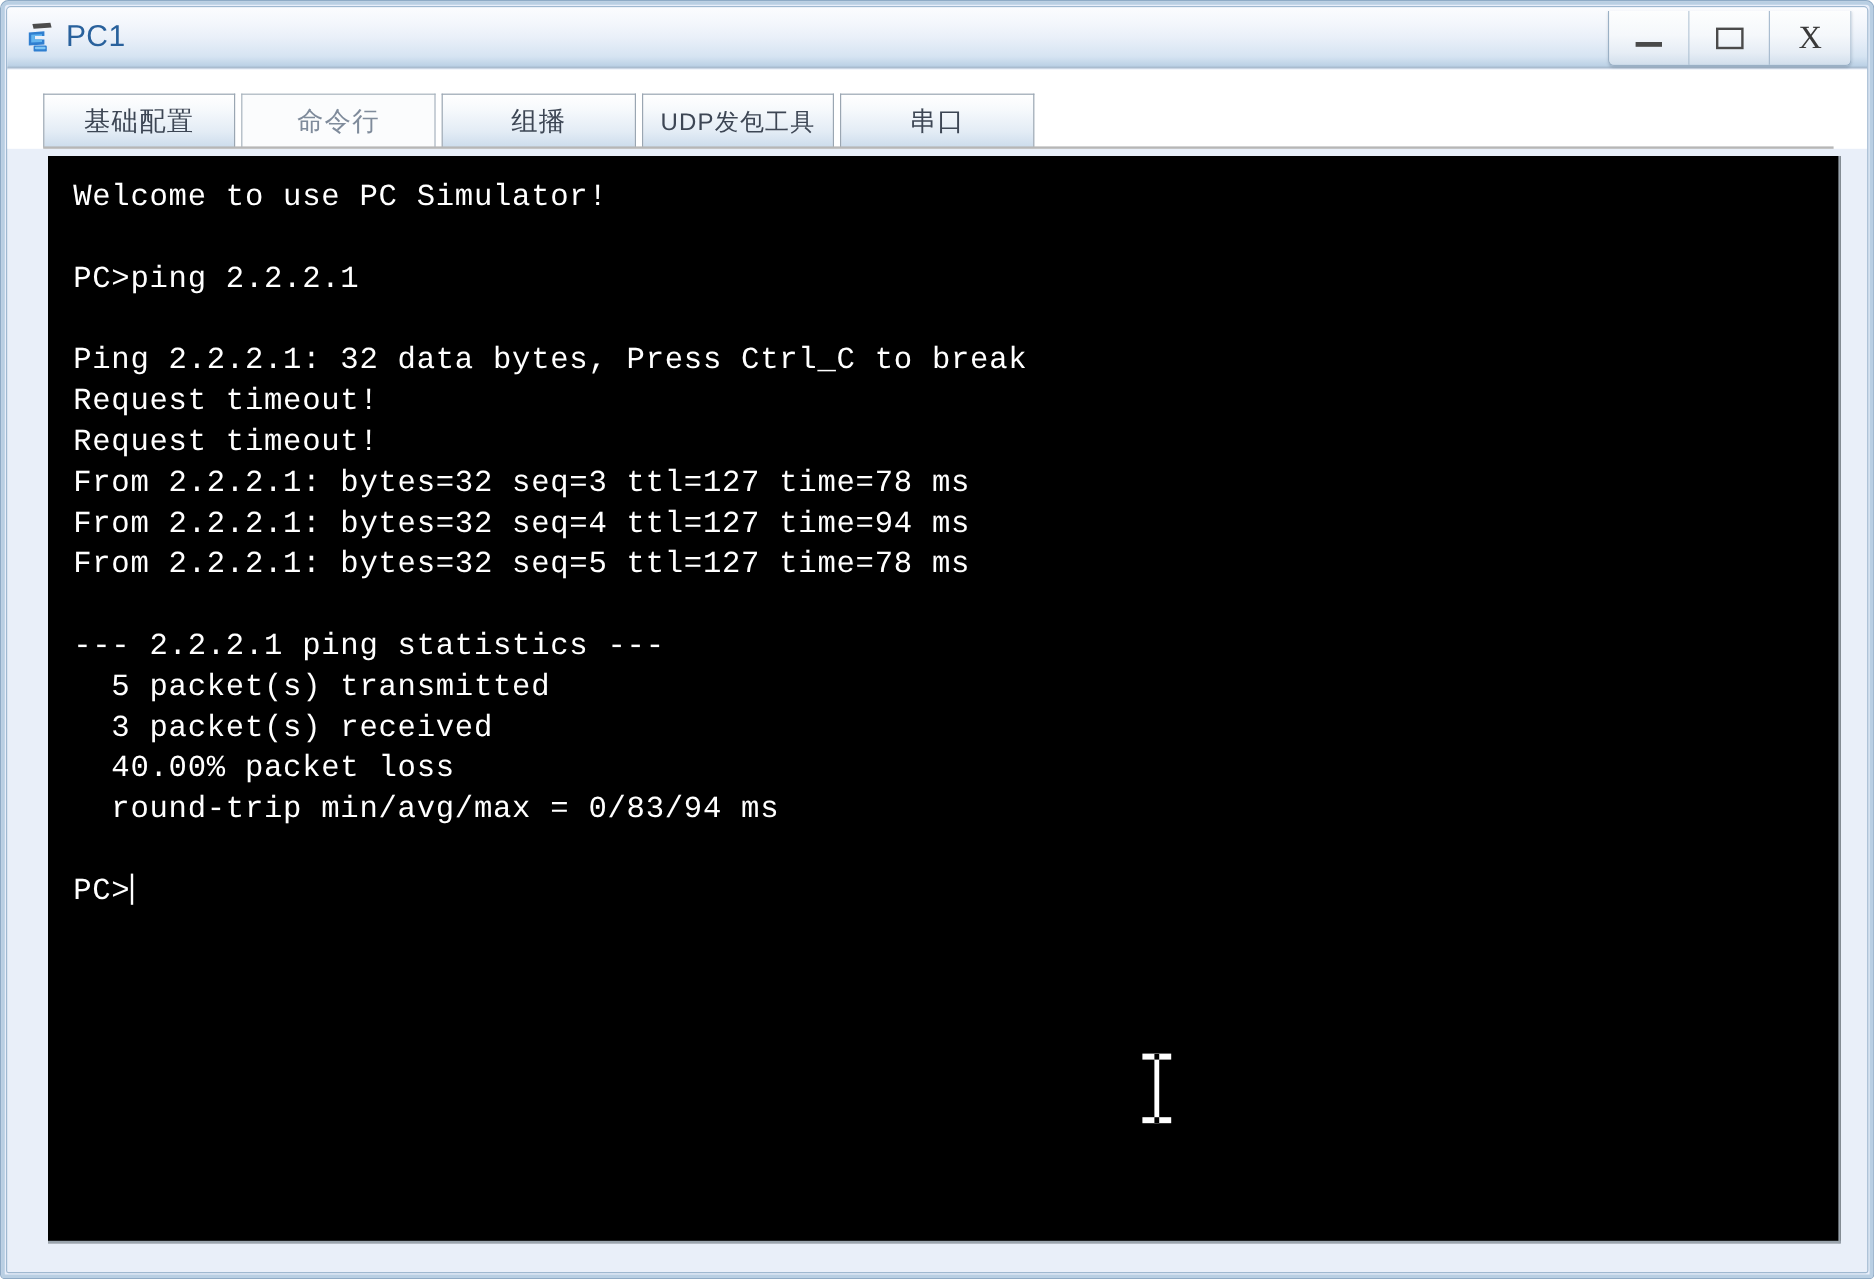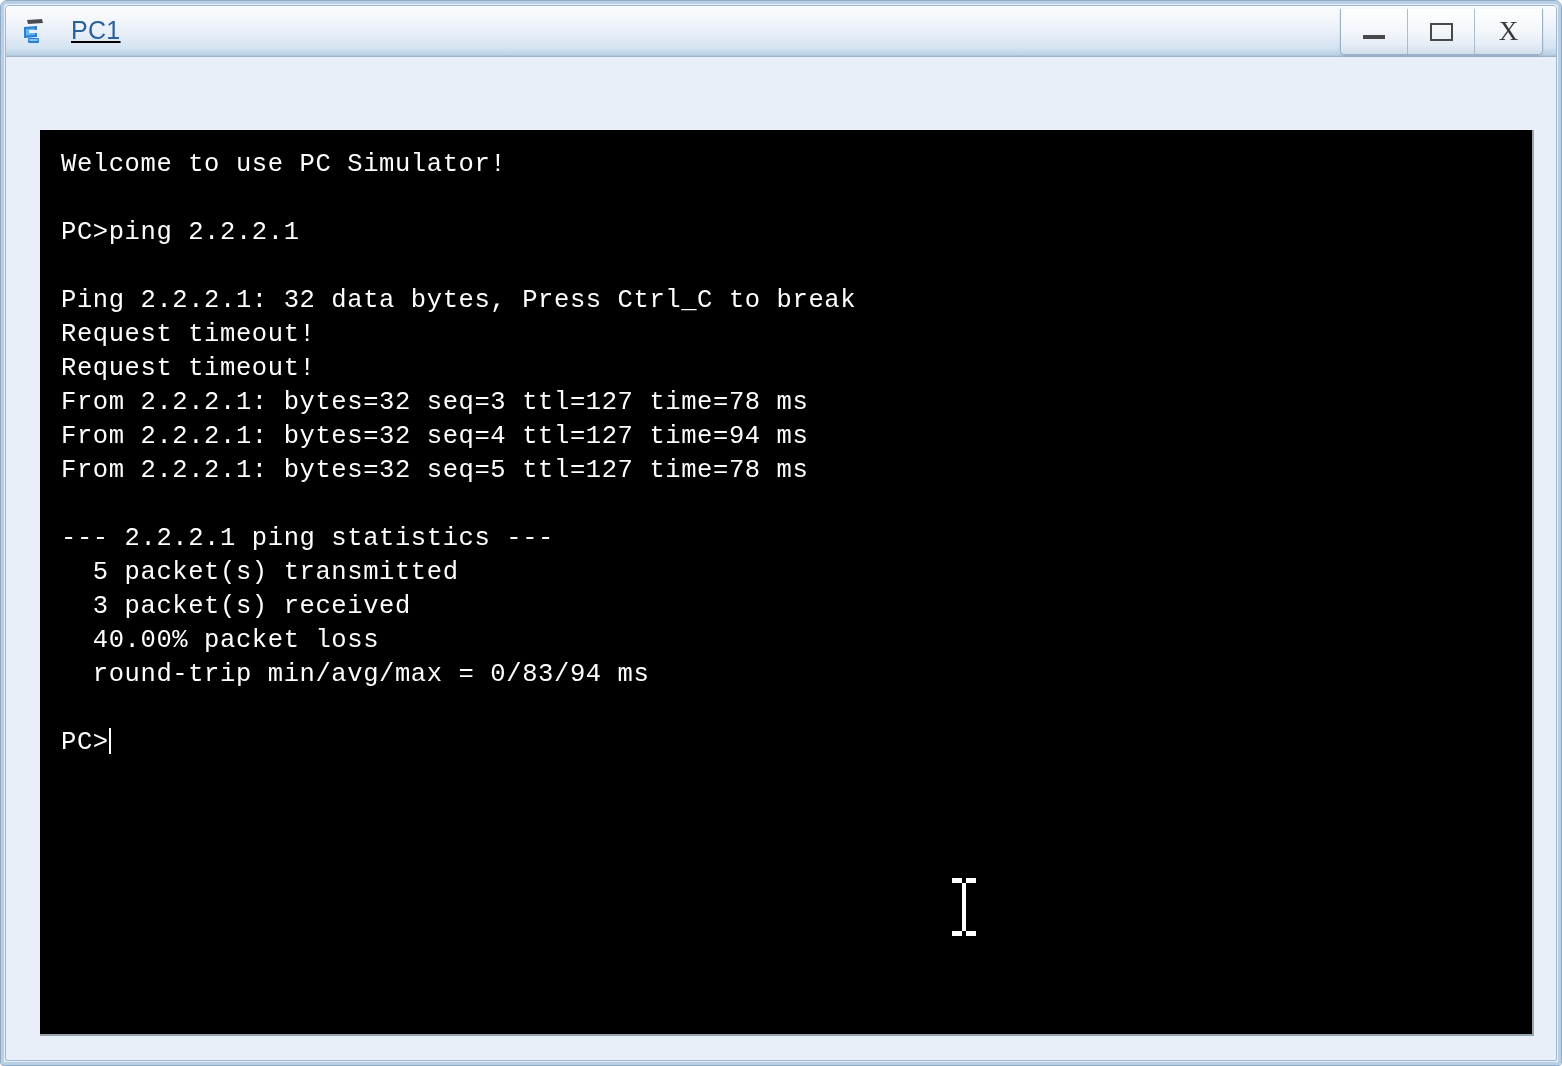--- a/index.html
+++ b/index.html
@@ -49,22 +49,21 @@
         #fbfcfe 0%, #f4f7fc 25%, #eaf0f9 50%, #d6e4f2 82%, #bdd2e6 97%, #aabfd4 100%);
     border-bottom: 1px solid #9fb2c6;
     box-sizing: border-box;
   }
   .title-left {
     position: absolute;
     left: 14px; top: 0;
     height: 51px;
     display: flex;
     align-items: center;
-    gap: 23px;
-    text-decoration: underline;
+    gap: 7px;
   }
   .app-icon {
     width: 28px; height: 30px;
     position: relative;
     flex: none;
   }
   .title-text {
     font-size: 25px;
     color: #29619c;
     font-family: "Liberation Sans", sans-serif;
@@ -266,20 +265,40 @@
         </div>
         <div class="win-btn">
           <span class="glyph-max"></span>
         </div>
         <div class="win-btn">
           <span class="glyph-close">X</span>
         </div>
       </div>
     </div>
 
+    <div class="tabstrip">
+      <div class="tabs">
+        <div class="tab t0">
+          <span>基础配置</span>
+        </div>
+        <div class="tab t1 active">
+          <span>命令行</span>
+        </div>
+        <div class="tab t2">
+          <span>组播</span>
+        </div>
+        <div class="tab t3">
+          <span>UDP发包工具</span>
+        </div>
+        <div class="tab t4">
+          <span>串口</span>
+        </div>
+      </div>
+      <div class="tab-bottomline"></div>
+    </div>
 
     <div class="terminal">
       <pre class="term-text"><span>Welcome to use PC Simulator!
 
 PC&gt;ping 2.2.2.1
 
 Ping 2.2.2.1: 32 data bytes, Press Ctrl_C to break
 Request timeout!
 Request timeout!
 From 2.2.2.1: bytes=32 seq=3 ttl=127 time=78 ms

